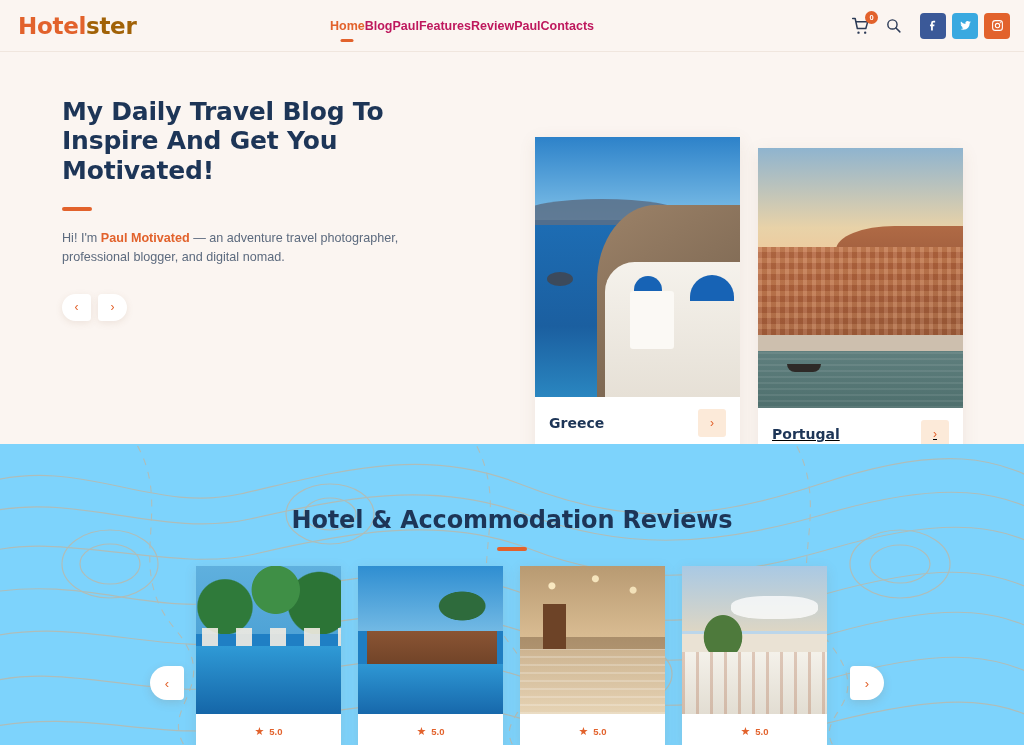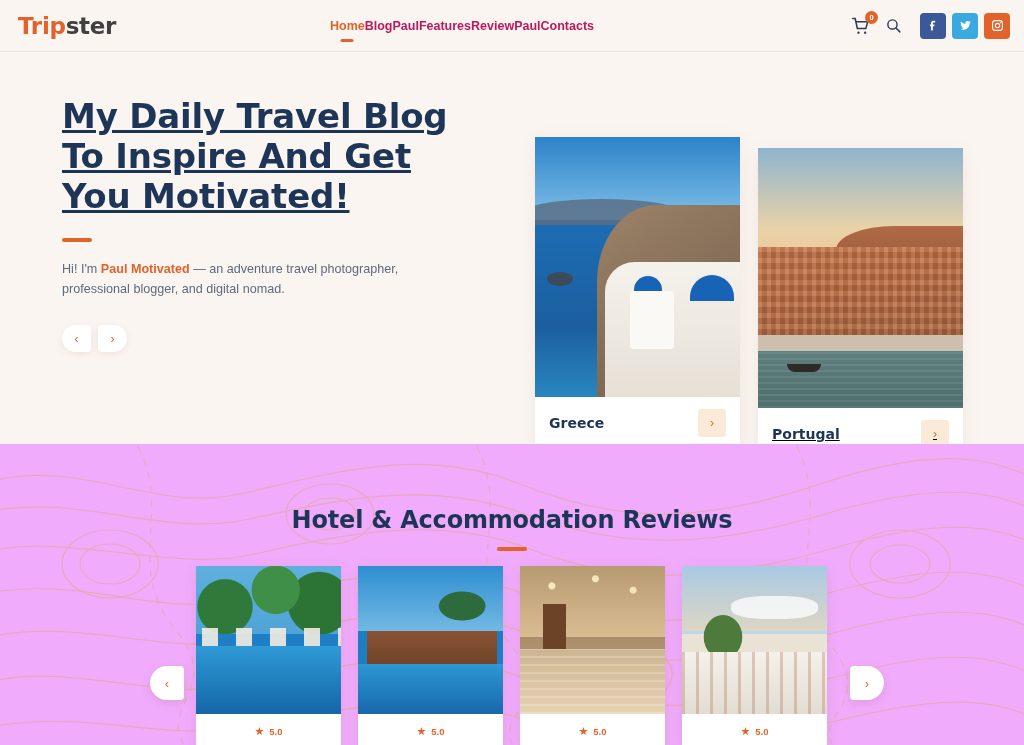--- a/index.html
+++ b/index.html
@@ -18,21 +18,21 @@
     border-bottom: 1px solid #f0e6de;
     display: flex; align-items: center;
     position: relative;
   }
   .logo {
     position: absolute; left: 18px; top: 50%; transform: translateY(-50%);
     font-size: 23px; font-weight: bold; letter-spacing: -0.3px;
     font-family: "DejaVu Sans", sans-serif;
   }
   .logo .a { color: #e2622c; }
-  .logo .b { color: #404040; }
+  .logo .b { color: #a16207; }
 
   .nav {
     position: absolute; left: 330px; top: 50%; transform: translateY(-50%);
     display: flex; align-items: center; 
   }
   .nav-item {
     font-size: 12.5px; color: #be185d; font-weight: 600;
     position: relative; cursor: pointer; padding: 3px 0;
     white-space: nowrap;
   }
@@ -65,24 +65,23 @@
 
   
   .hero {
     position: relative;
     height: 392px;
     background: #fbf5f1;
     overflow: hidden;
   }
   .hero-left { position: absolute; left: 62px; top: 45px; width: 420px; }
   .hero-title {
-    font-size: 34px; line-height: 1.17; color: #1d3557;
+    font-size: 25px; line-height: 1.17; color: #1d3557;
     font-weight: bold; letter-spacing: -0.2px;
     font-family: "DejaVu Sans", sans-serif;
-    text-decoration: underline;
   }
   .hero-rule { width: 30px; height: 4px; background: #e2622c; border-radius: 2px; margin: 22px 0 18px; }
   .hero-sub { font-size: 12.6px; line-height: 1.55; color: #5c6a7e; max-width: 345px; }
   .hero-sub .name { color: #e2622c; font-weight: bold; }
 
   .hero-arrows { display: flex; gap: 7px; margin-top: 26px; }
   .pill-btn {
     width: 29px; height: 27px; background: #ffffff;
     border-radius: 14px 4px 4px 14px;
     display: flex; align-items: center; justify-content: center;
@@ -149,21 +148,21 @@
     content:""; position:absolute; inset:0;
     background: repeating-linear-gradient(0deg, rgba(255,255,255,.08) 0 2px, transparent 2px 6px);
   }
   .pt-boat { position:absolute; left:14%; bottom:14%; width:34px; height:8px;
     background:#2e2a27; border-radius:0 0 8px 8px; }
 
   
   .reviews {
     position: relative;
     height: 301px;
-    background: #f0abfc;
+    background: #7dd3fc;
     overflow: hidden;
   }
   .topo { position: absolute; inset: 0; opacity: .5; }
   .rev-title {
     position: relative; text-align: center; padding-top: 62px;
     font-size: 24px; font-weight: bold; color: #1d3557;
     font-family: "DejaVu Sans", sans-serif; letter-spacing: -0.2px;
   }
   .rev-rule { width: 30px; height: 4px; background: #e2622c; border-radius: 2px; margin: 13px auto 0; position: relative; }
 
@@ -237,21 +236,21 @@
   .rv4 .houses::after { content:""; position:absolute; inset:0;
     background: repeating-linear-gradient(90deg, rgba(180,120,90,.35) 0 3px, transparent 3px 14px); }
 </style>
 </head>
 <body>
 
 <div class="page">
 
   <div class="header">
     <div class="logo">
-      <span class="a">Trip</span><span class="b">ster</span>
+      <span class="a">Hotel</span><span class="b">ster</span>
     </div>
 
     <div class="nav">
       <div class="nav-item active">Home</div>
       <div class="nav-item">Blog</div>
       <div class="nav-item">Paul</div>
       <div class="nav-item">Features</div>
       <div class="nav-item">Review</div>
       <div class="nav-item">Paul</div>
       <div class="nav-item">Contacts</div>

